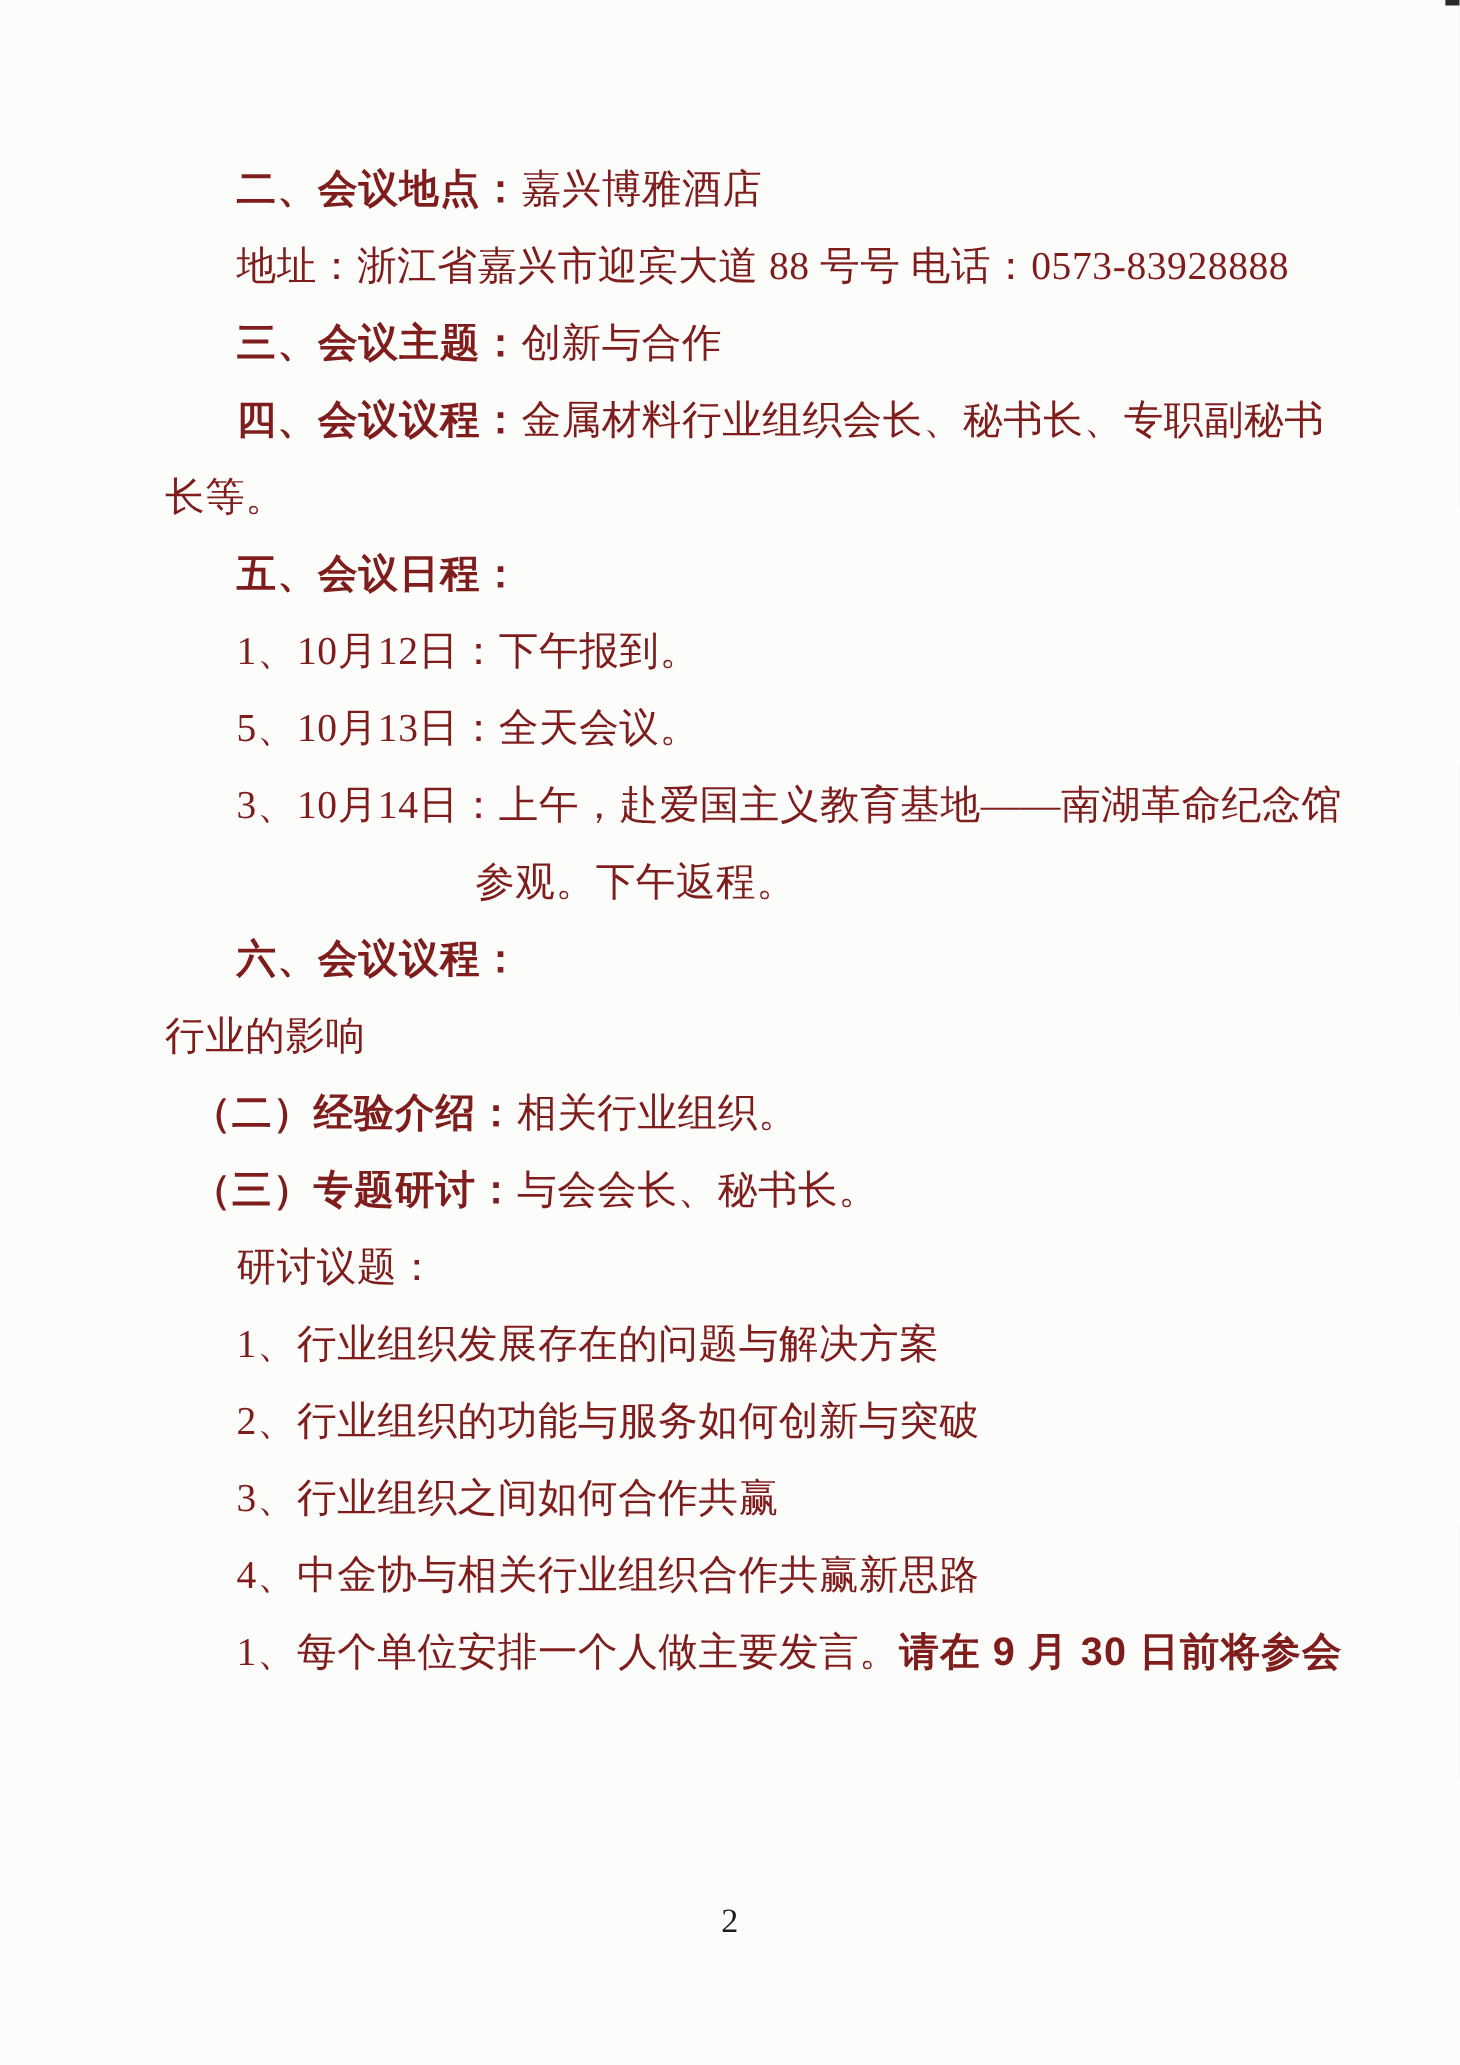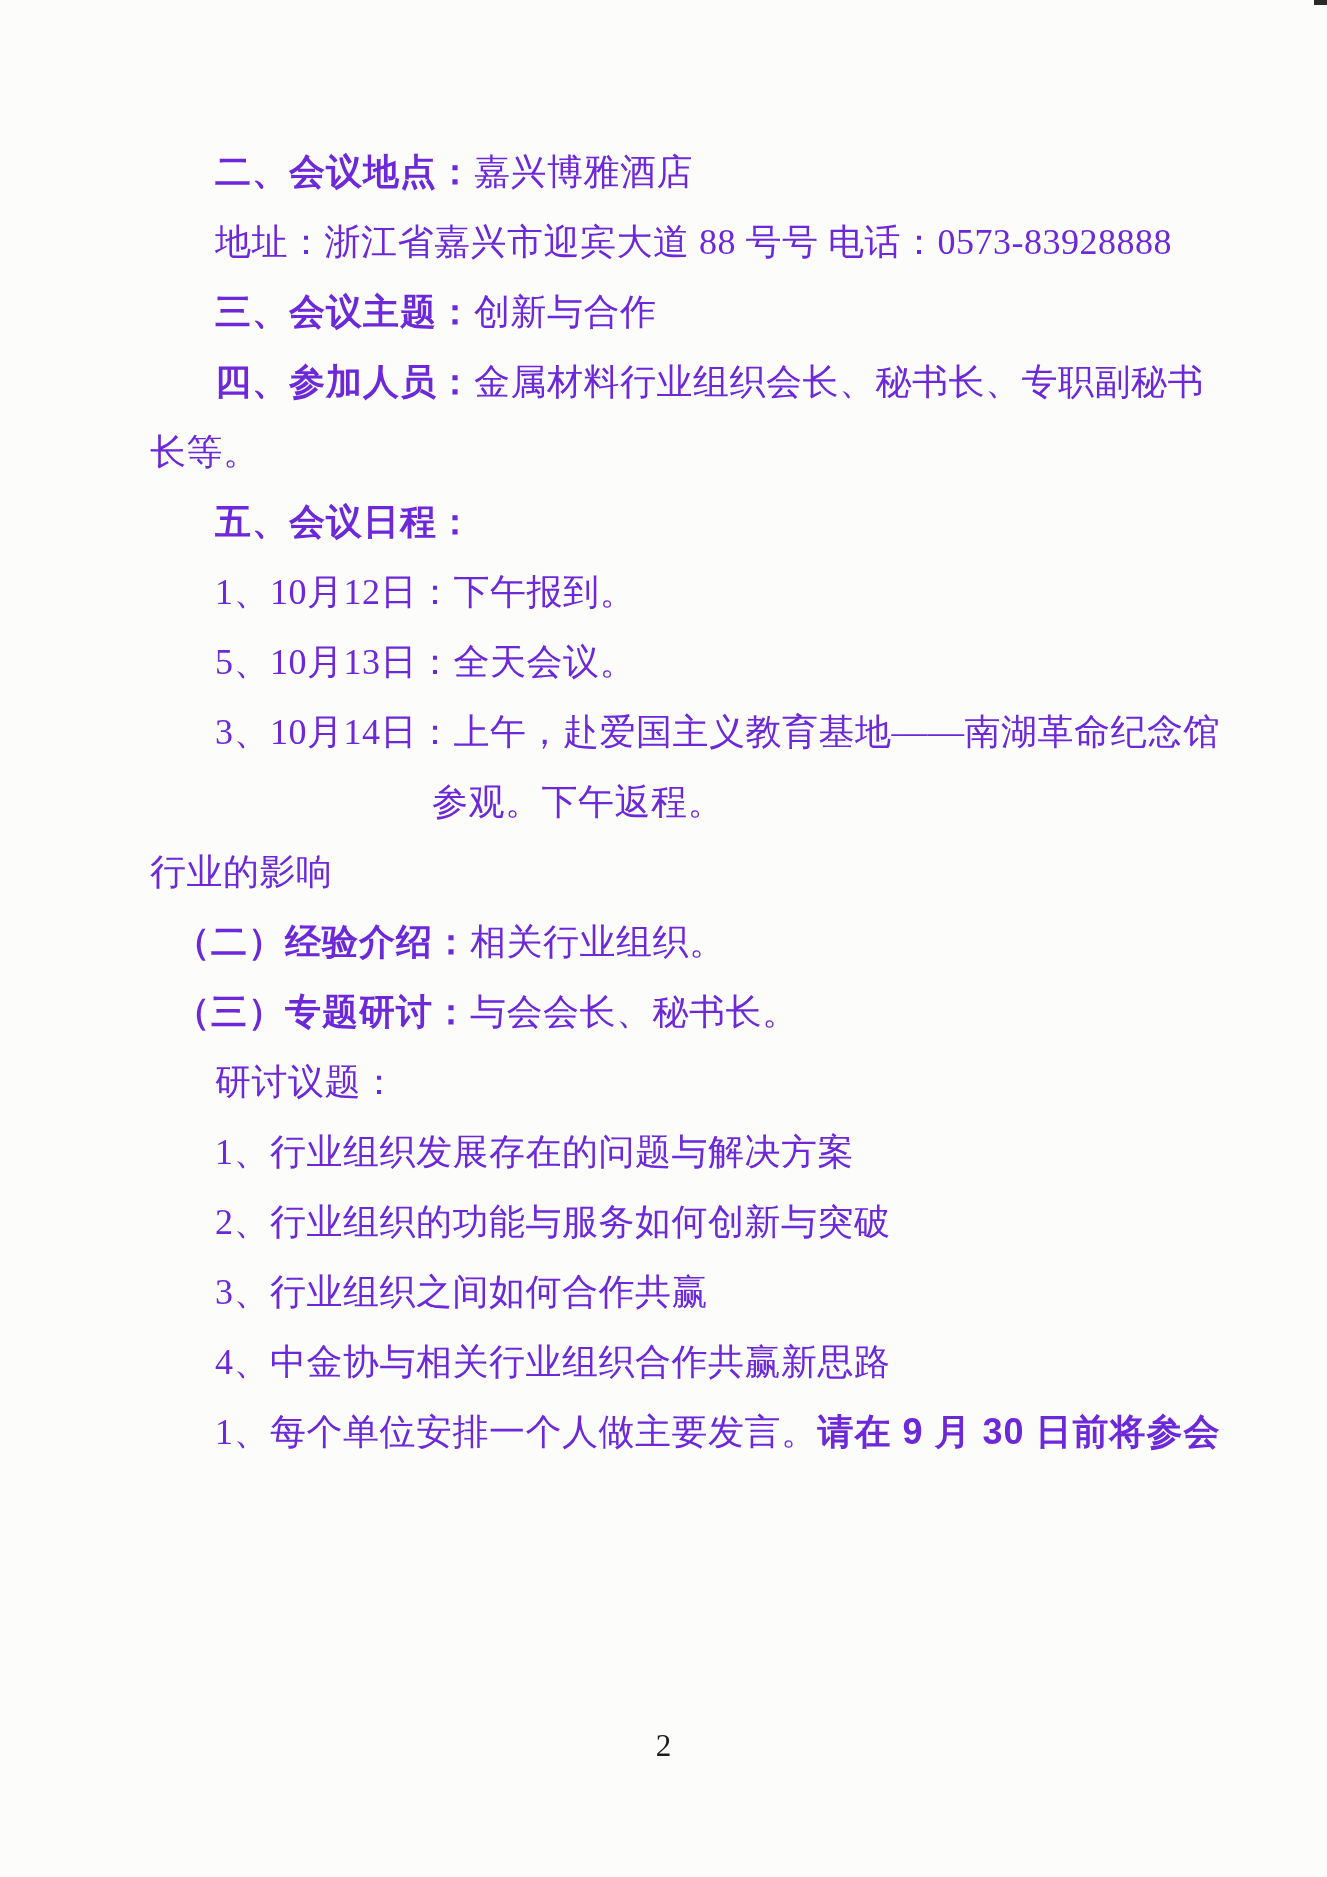--- a/index.html
+++ b/index.html
@@ -33,21 +33,21 @@
   .line{
     font-size:36px;
     line-height:70px;
     white-space:nowrap;
     letter-spacing:0.5px;
   }
   .indent-first{padding-left:65px;}
   .indent-paren{padding-left:24px;}
   .indent-deep{padding-left:282px;}
   .indent-none{padding-left:0;}
-  .seg{color:#6d28d9;}
+  .seg{color:#7f1d1d;}
   .seg.b{
     font-weight:700;
     font-family:"Liberation Sans","DejaVu Sans",sans-serif;
     letter-spacing:1px;
   }
   .page-number{
     position:absolute;
     left:150px;
     width:1027px;
     top:1728px;
@@ -58,27 +58,28 @@
 </style>
 </head>
 <body>
 
 <div class="page">
   <div class="corner-mark"></div>
   <div class="content" id="doc-lines">
       <div class="line indent-first"><span class="seg b">二、会议地点：</span><span class="seg">嘉兴博雅酒店</span></div>
       <div class="line indent-first"><span class="seg">地址：浙江省嘉兴市迎宾大道 88 号号  电话：0573-83928888</span></div>
       <div class="line indent-first"><span class="seg b">三、会议主题：</span><span class="seg">创新与合作</span></div>
-      <div class="line indent-first"><span class="seg b">四、参加人员：</span><span class="seg">金属材料行业组织会长、秘书长、专职副秘书</span></div>
+      <div class="line indent-first"><span class="seg b">四、会议议程：</span><span class="seg">金属材料行业组织会长、秘书长、专职副秘书</span></div>
       <div class="line indent-none"><span class="seg">长等。</span></div>
       <div class="line indent-first"><span class="seg b">五、会议日程：</span></div>
       <div class="line indent-first"><span class="seg">1、10月12日：下午报到。</span></div>
       <div class="line indent-first"><span class="seg">5、10月13日：全天会议。</span></div>
       <div class="line indent-first"><span class="seg">3、10月14日：上午，赴爱国主义教育基地——南湖革命纪念馆</span></div>
       <div class="line indent-deep"><span class="seg">参观。下午返程。</span></div>
+      <div class="line indent-first"><span class="seg b">六、会议议程：</span></div>
       <div class="line indent-none"><span class="seg">行业的影响</span></div>
       <div class="line indent-paren"><span class="seg b">（二）经验介绍：</span><span class="seg">相关行业组织。</span></div>
       <div class="line indent-paren"><span class="seg b">（三）专题研讨：</span><span class="seg">与会会长、秘书长。</span></div>
       <div class="line indent-first"><span class="seg">研讨议题：</span></div>
       <div class="line indent-first"><span class="seg">1、行业组织发展存在的问题与解决方案</span></div>
       <div class="line indent-first"><span class="seg">2、行业组织的功能与服务如何创新与突破</span></div>
       <div class="line indent-first"><span class="seg">3、行业组织之间如何合作共赢</span></div>
       <div class="line indent-first"><span class="seg">4、中金协与相关行业组织合作共赢新思路</span></div>
       <div class="line indent-first"><span class="seg">1、每个单位安排一个人做主要发言。</span><span class="seg b">请在 9 月 30 日前将参会</span></div>
     </div>

